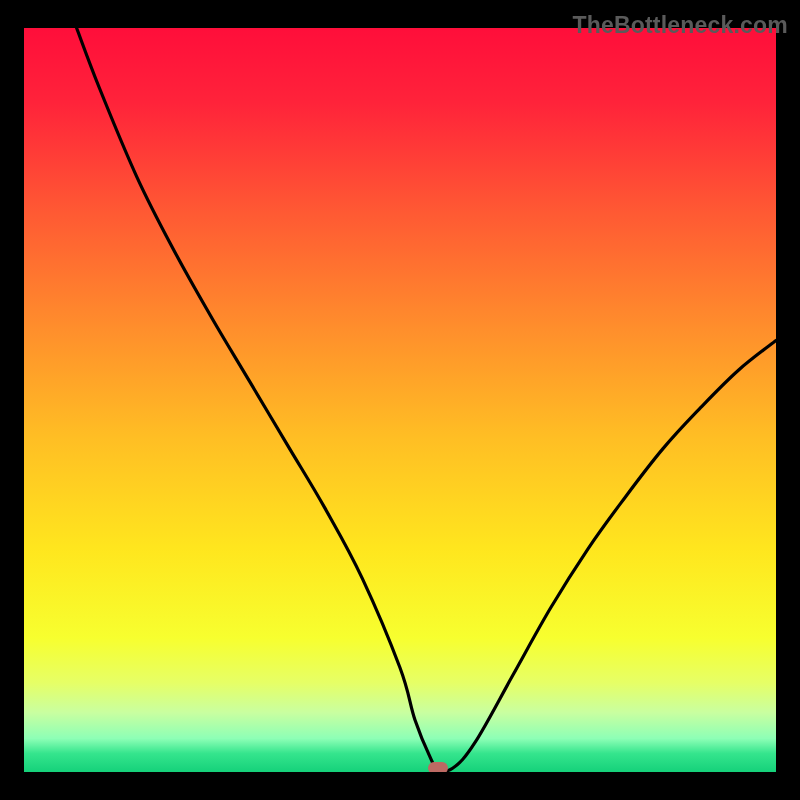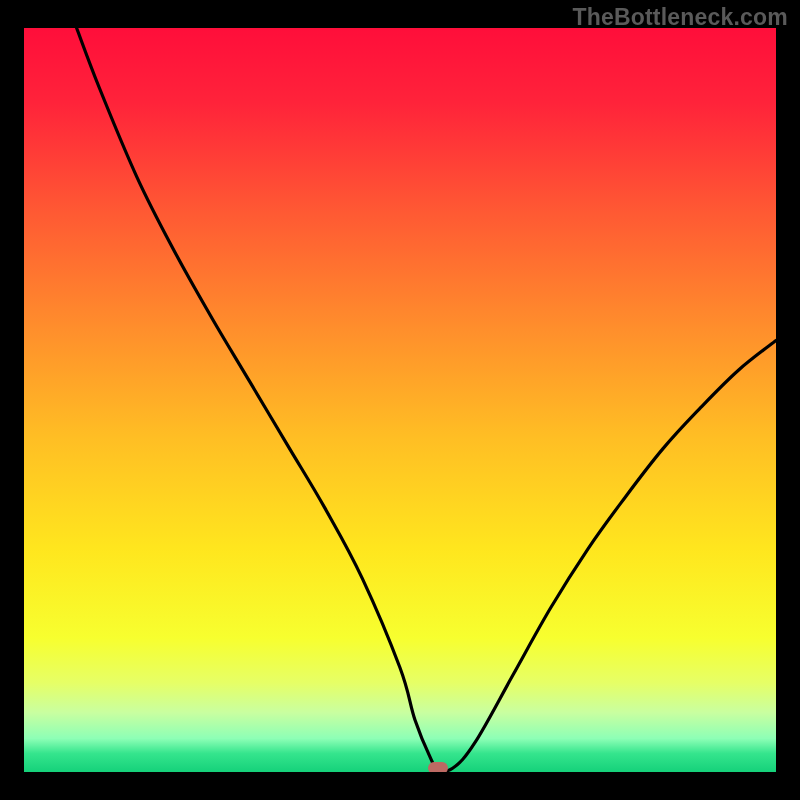--- a/index.html
+++ b/index.html
@@ -12,21 +12,21 @@
     overflow: hidden;
   }
   .stage {
     position: relative;
     width: 800px;
     height: 800px;
     background: #000;
   }
   .watermark {
     position: absolute;
-    top: 4px;
+    top: 12px;
     right: 12px;
     color: #5a5a5a;
     font-size: 23px;
     font-weight: 600;
     letter-spacing: 0.2px;
     z-index: 10;
   }
   .plot-area {
     position: absolute;
     left: 24px;

